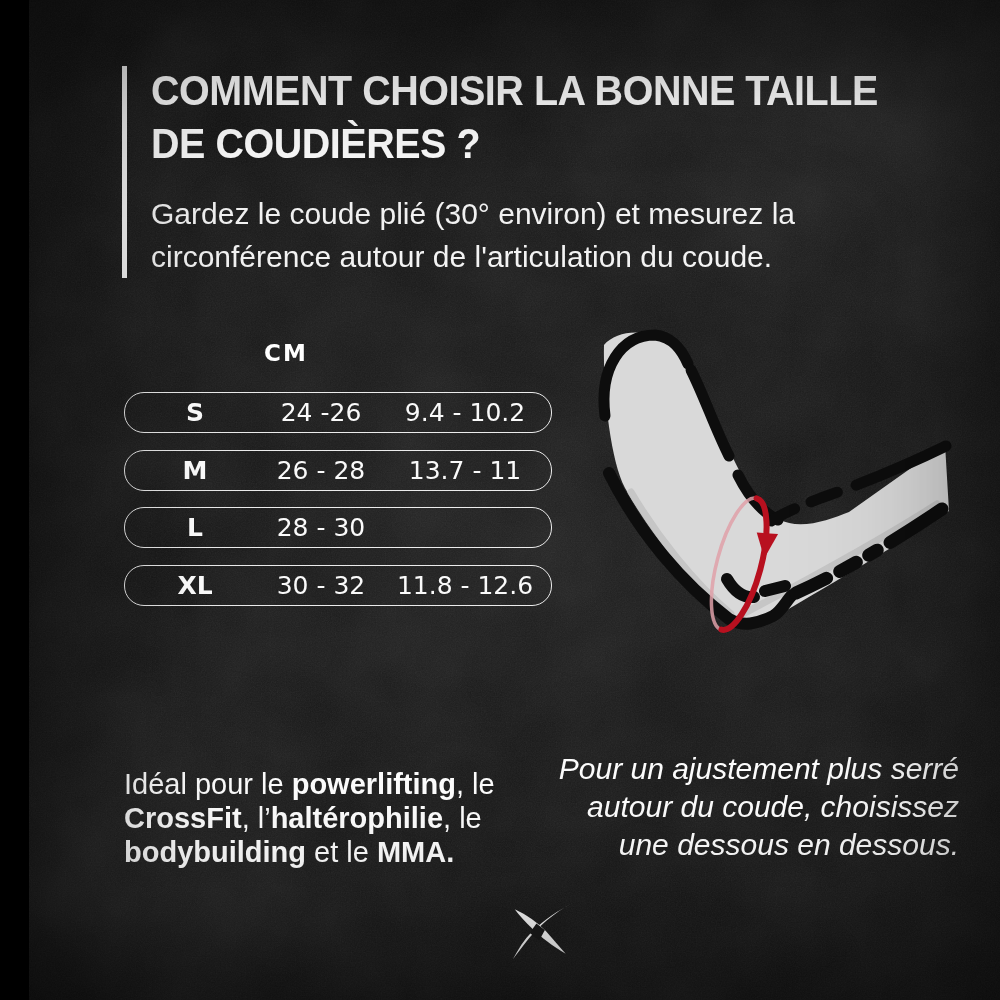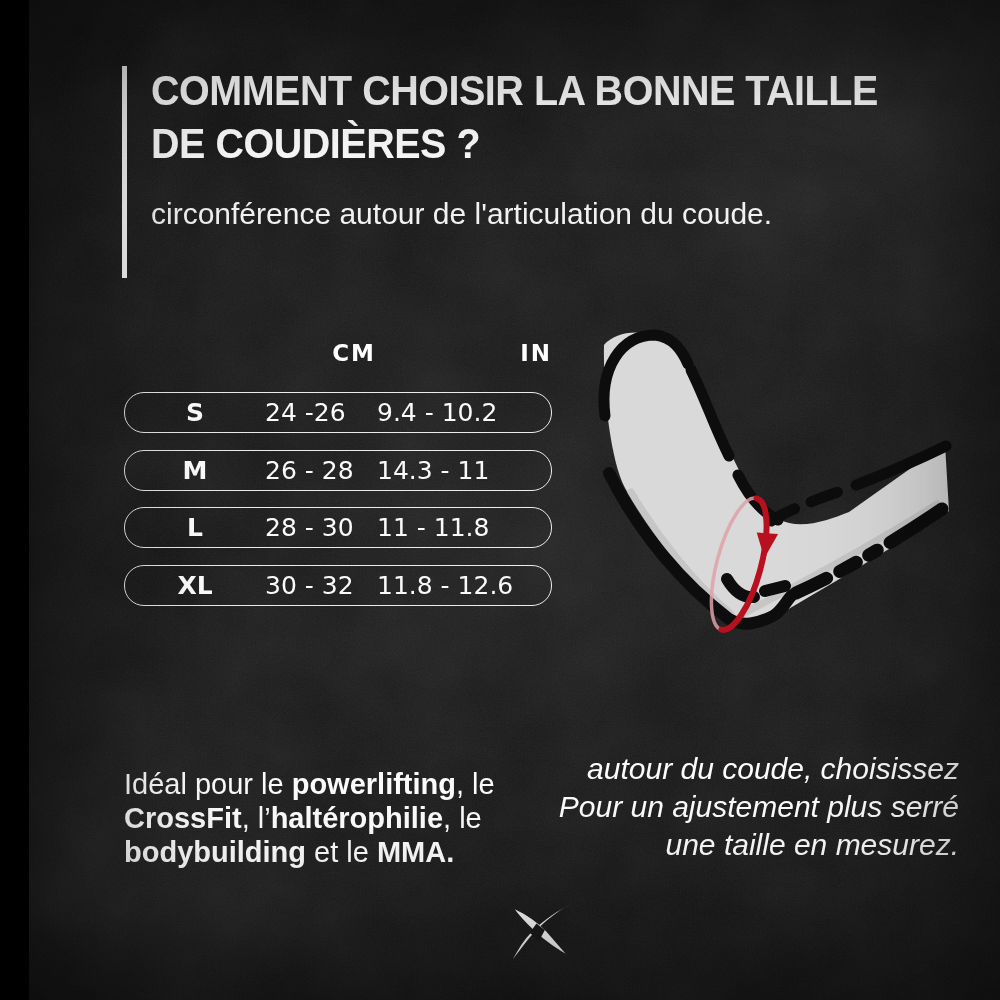--- a/index.html
+++ b/index.html
@@ -24,28 +24,28 @@
     transform:scaleX(0.94); transform-origin:left top; white-space:nowrap;
     color:#ffffff;
   }
   .subtitle {
     position:absolute; left:122px; top:192px;
     font-size:30px; line-height:43px; color:#f3f3f3; white-space:nowrap;
   }
 
   .size-table { position:absolute; left:95px; top:340px; width:428px; font-family:"DejaVu Sans", sans-serif; }
   .thead { display:grid; grid-template-columns:140px 112px 176px; margin-bottom:26px; }
-  .th { text-align:right; font-weight:bold; font-size:23px; letter-spacing:2px; }
+  .th { text-align:left; font-weight:bold; font-size:23px; letter-spacing:2px; }
   .trow {
     display:grid; grid-template-columns:140px 112px 176px; align-items:center;
     height:41px; border:1.5px solid #ececec; border-radius:20px; margin-bottom:16.5px;
     box-sizing:border-box;
   }
   .td-size { text-align:center; font-weight:bold; font-size:25px; }
-  .td-num { text-align:left; font-size:25px; color:#fafafa; }
+  .td-num { text-align:center; font-size:25px; color:#fafafa; }
 
   .illustration { position:absolute; left:552px; top:328px; width:380px; height:318px; }
 
   .audience { position:absolute; left:95px; top:666px; font-size:29px; color:#fdfdfd; }
 
   .ideal { position:absolute; left:95px; top:767px; width:420px; font-size:29px; line-height:34px; color:#fdfdfd; }
   .ideal .b { font-weight:bold; }
 
   .tip {
     position:absolute; right:70px; top:750px; width:440px;
@@ -74,43 +74,42 @@
   </svg>
 
   <div class="accent-bar"></div>
 
   <div class="title">
     <div>COMMENT CHOISIR LA BONNE TAILLE</div>
     <div>DE COUDIÈRES ?</div>
   </div>
 
   <div class="subtitle">
+    <div>Gardez le coude plié (30° environ) et mesurez la</div>
     <div>circonférence autour de l'articulation du coude.</div>
   </div>
 
   <div class="size-table">
     <div class="thead">
       <div class="th"></div>
       <div class="th">CM</div>
-      <div class="th">IN</div>
     </div>
     <div class="trow">
       <div class="td-size">S</div>
       <div class="td-num">24 -26</div>
       <div class="td-num">9.4 - 10.2</div>
     </div>
     <div class="trow">
       <div class="td-size">M</div>
       <div class="td-num">26 - 28</div>
-      <div class="td-num">14.3 - 11</div>
+      <div class="td-num">13.7 - 11</div>
     </div>
     <div class="trow">
       <div class="td-size">L</div>
       <div class="td-num">28 - 30</div>
-      <div class="td-num">11 - 11.8</div>
     </div>
     <div class="trow">
       <div class="td-size">XL</div>
       <div class="td-num">30 - 32</div>
       <div class="td-num">11.8 - 12.6</div>
     </div>
   </div>
 
   <svg class="illustration" viewBox="0 0 380 318" xmlns="http://www.w3.org/2000/svg">
 
@@ -138,23 +137,23 @@
       <path d="M 158,168 A 22 68 0 0 0 158,304" stroke="#dfa0a8" stroke-width="3.5" fill="none" opacity="0.85"></path>
       <path d="M 158,304 A 22 68 0 0 0 158,168" stroke="#b8101f" stroke-width="6" fill="none" stroke-linecap="round"></path>
       <polygon points="181,224 167,201 188,197" fill="#b8101f"></polygon>
     </g>
   </svg>
 
 
   <div class="ideal"><span>Idéal pour le </span><span class="b">powerlifting</span><span>, le </span><span class="b">CrossFit</span><span>, l’</span><span class="b">haltérophilie</span><span>, le </span><span class="b">bodybuilding</span><span> et le </span><span class="b">MMA.</span></div>
 
   <div class="tip">
+    <div>Pour un ajustement plus serré</div>
     <div>autour du coude, choisissez</div>
-    <div>Pour un ajustement plus serré</div>
-    <div>une taille en mesurez.</div>
+    <div>une dessous en dessous.</div>
   </div>
 
   <div class="logo">
     <svg width="66" height="60" viewBox="0 0 70 62" xmlns="http://www.w3.org/2000/svg">
       <path d="M 67,1 C 46,12 30,26 16,44 L 3,61 C 9,50 15,40 23,32 C 37,18 52,9 67,1 Z" fill="#ffffff"></path>
       <path d="M 5,8 C 18,14 29,22 38,31 L 59,55 C 45,47 33,38 24,29 C 16,21 10,15 5,8 Z" fill="#ffffff"></path>
       <path d="M 28,23 L 37,30 L 31,41 L 21,33 Z" fill="#1a1a1a"></path>
     </svg>
   </div>
 

